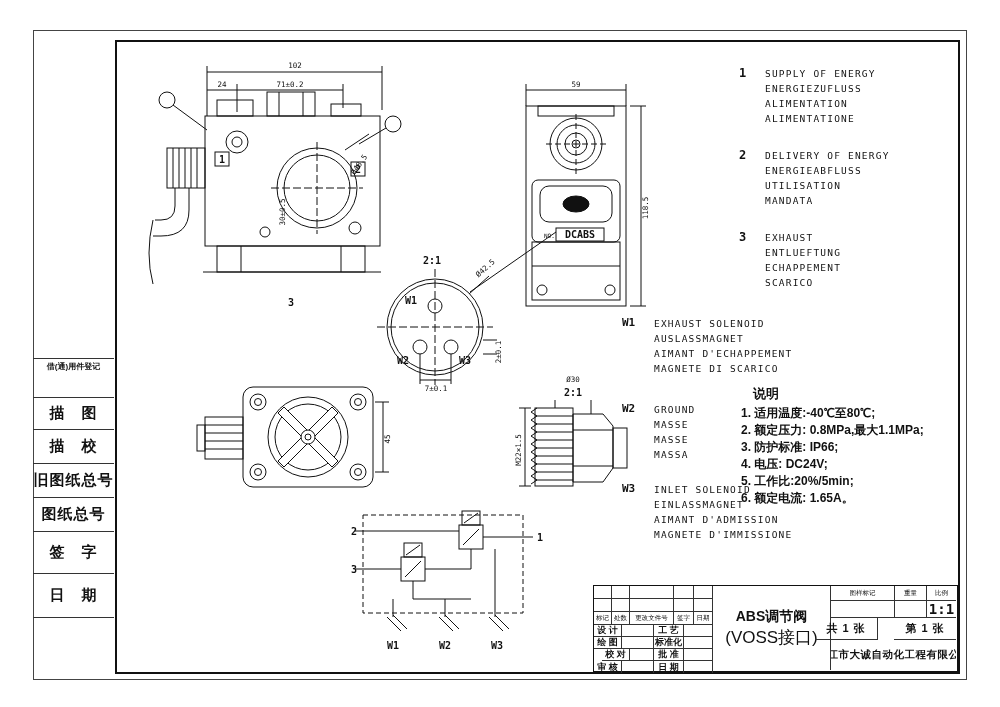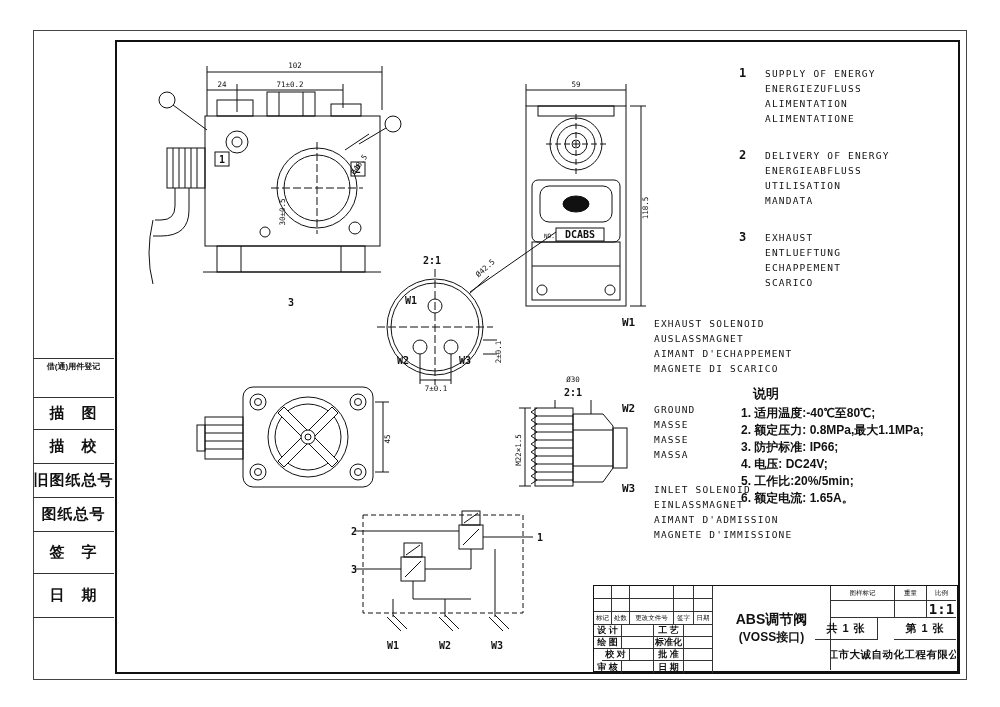--- a/index.html
+++ b/index.html
@@ -28,21 +28,21 @@
   .lt-row{position:absolute;left:0;width:81px;border-bottom:1px solid #333;display:flex;align-items:center;justify-content:center;}
   .lt-label{font-size:15px;font-weight:bold;letter-spacing:1px;white-space:nowrap;}
   .lt-small{font-size:8px;font-weight:bold;align-self:flex-start;margin-top:2px;}
   
   .tblock{position:absolute;left:593px;top:585px;width:365px;height:87px;border:1.5px solid #111;box-sizing:border-box;}
   .cell{position:absolute;box-sizing:border-box;border-right:1px solid #333;border-bottom:1px solid #333;
         display:flex;align-items:center;justify-content:center;overflow:hidden;}
   .c-tiny{font-size:6.5px;white-space:nowrap;}
   .c-row{font-size:9px;font-weight:bold;white-space:nowrap;}
   .c-prod{font-size:14px;font-weight:bold;}
-  .c-prod2{font-size:12px;font-weight:bold;}
+  .c-prod2{font-size:17px;font-weight:normal;}
   .c-scale{font-size:14px;font-weight:bold;font-family:"DejaVu Sans Mono",monospace;}
   .c-sheets{font-size:11px;font-weight:bold;letter-spacing:1px;}
   .c-company{font-size:10.5px;font-weight:bold;letter-spacing:0.5px;white-space:nowrap;}
 </style>
 </head>
 <body>
 
 <div class="sheet">
 
   <div class="outer-border"></div>

